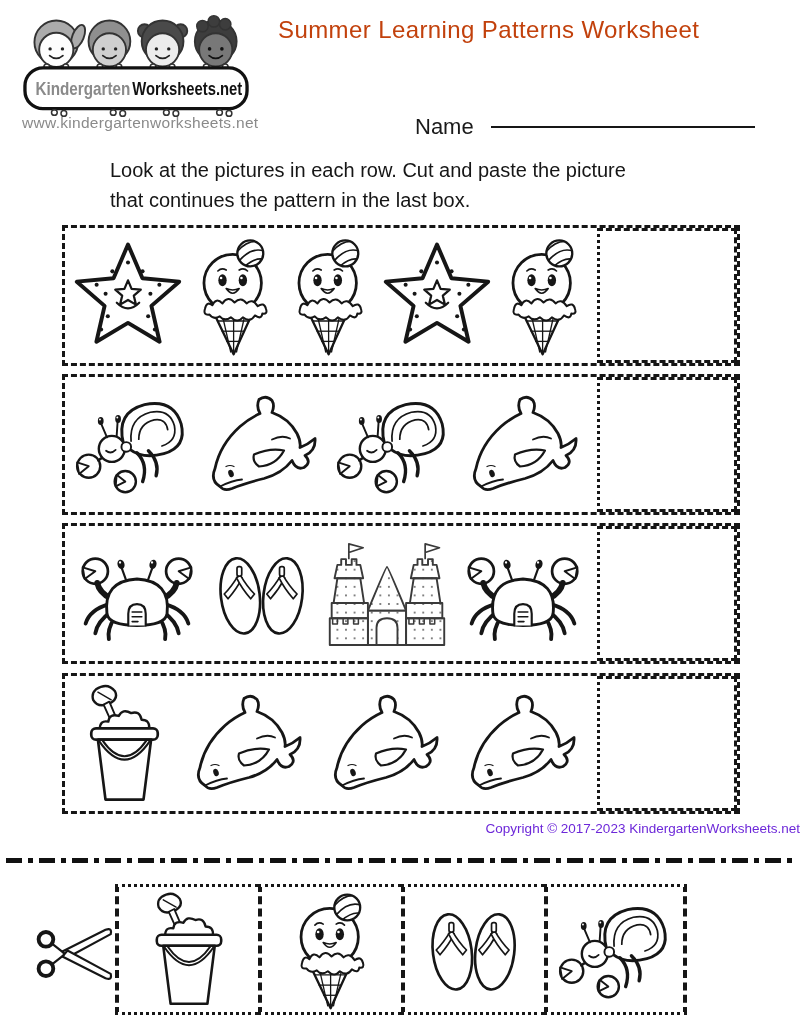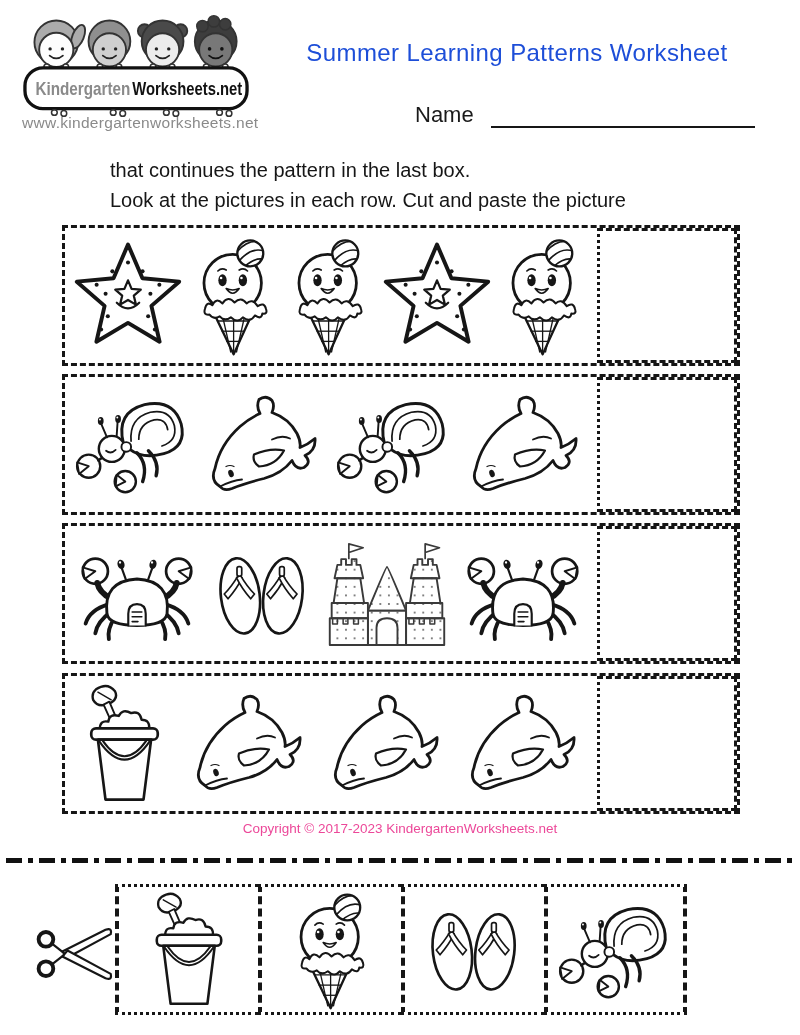--- a/index.html
+++ b/index.html
@@ -1,33 +1,33 @@
 <!DOCTYPE html>
 <html><head>
 <meta charset="utf-8">
 <style>
   html,body{margin:0;padding:0;background:#fff;}
   #page{position:relative;width:800px;height:1035px;background:#fff;overflow:hidden;
         font-family:"Liberation Sans",sans-serif;color:#1a1a1a;}
   
   #logo{position:absolute;left:16px;top:10px;width:240px;height:112px;}
   #site-url{position:absolute;left:22px;top:114px;font-size:15.5px;color:#8a8a8a;letter-spacing:.3px;text-align:center;}
-  #title{position:absolute;left:278px;top:39px;width:478px;text-align:center;
-         font-size:24px;letter-spacing:.4px;color:#1d4ed8;}
-  #name-label{position:absolute;left:415px;top:102px;font-size:22px;}
+  #title{position:absolute;left:278px;top:16px;width:478px;
+         font-size:24px;letter-spacing:.4px;color:#c2410c;}
+  #name-label{position:absolute;left:415px;top:114px;font-size:22px;}
   #name-line{position:absolute;left:491px;top:106px;width:264px;height:20px;border-bottom:2.5px solid #161616;}
   
   #instructions{position:absolute;left:110px;top:155px;width:600px;font-size:20px;line-height:30px;color:#161616;}
   
   .pattern-row{position:absolute;left:62px;width:678px;height:141px;border:3px dashed #161616;box-sizing:border-box;}
   .row-items{position:absolute;left:4px;top:3px;bottom:3px;right:146px;display:flex;align-items:center;justify-content:space-around;}
   .answer-box{position:absolute;top:0;right:0;bottom:0;width:140px;box-sizing:border-box;
               border:3px dashed #161616;border-left:3px dotted #161616;background:#fff;}
   
-  #copyright{position:absolute;left:0;top:820px;width:100%;text-align:center;font-size:13.5px;line-height:18px;color:#ec4899;}
+  #copyright{position:absolute;left:0;top:820px;width:100%;text-align:right;font-size:13.5px;line-height:18px;color:#6d28d9;}
   #cut-line{position:absolute;left:6px;right:6px;top:858px;height:5px;
             background:repeating-linear-gradient(90deg,#111 0 16px,transparent 16px 22px,#111 22px 27px,transparent 27px 33px);}
   
   #scissors{position:absolute;left:33px;top:920px;width:82px;height:68px;}
   #cutout-strip{position:absolute;left:115px;top:884px;display:flex;}
   .cutout-box{width:143px;height:131px;box-sizing:border-box;background:#fff;
               border-top:3px dotted #161616;border-bottom:3px dotted #161616;border-left:4px dashed #161616;
               display:flex;align-items:center;justify-content:center;}
   .cutout-box:last-child{border-right:4px dashed #161616;}
   
@@ -124,22 +124,22 @@
       </g>
     </g>
   </svg>
   <div id="site-url">www.kindergartenworksheets.net</div>
 
   <div id="title">Summer Learning Patterns Worksheet</div>
   <div id="name-label">Name</div>
   <div id="name-line"></div>
 
   <div id="instructions">
+    <div>Look at the pictures in each row. Cut and paste the picture</div>
     <div>that continues the pattern in the last box.</div>
-    <div>Look at the pictures in each row. Cut and paste the picture</div>
   </div>
 
   <div class="pattern-row" style="top:225px">
     <div class="row-items">
         <svg class="icon-starfish" viewBox="0 0 100 100">
       <path d="M50,4 L62.9,34.2 L95.7,37.2 L70.9,58.8 L78.2,90.8 L50,74 L21.8,90.8 L29.1,58.8 L4.3,37.2 L37.1,34.2 Z" fill="#fff" stroke="#161616" stroke-width="3.5" stroke-linejoin="round"></path>
       <path d="M50,36 L53.2,43.6 L61.4,44.3 L55.2,49.7 L57.1,57.7 L50,53.5 L42.9,57.7 L44.8,49.7 L38.6,44.3 L46.8,43.6 Z" fill="#fff" stroke="#161616" stroke-width="2" stroke-linejoin="round"></path>
       <path d="M40,56 Q50,66 60,56" fill="none" stroke="#161616" stroke-width="2" stroke-linecap="round"></path>
       <g fill="#161616">
         <circle cx="50" cy="20" r="1.8"></circle>

